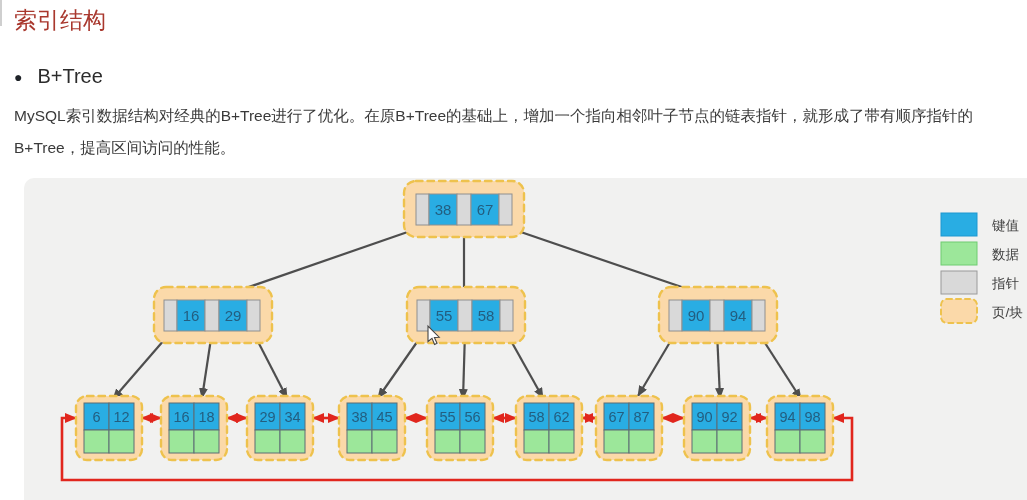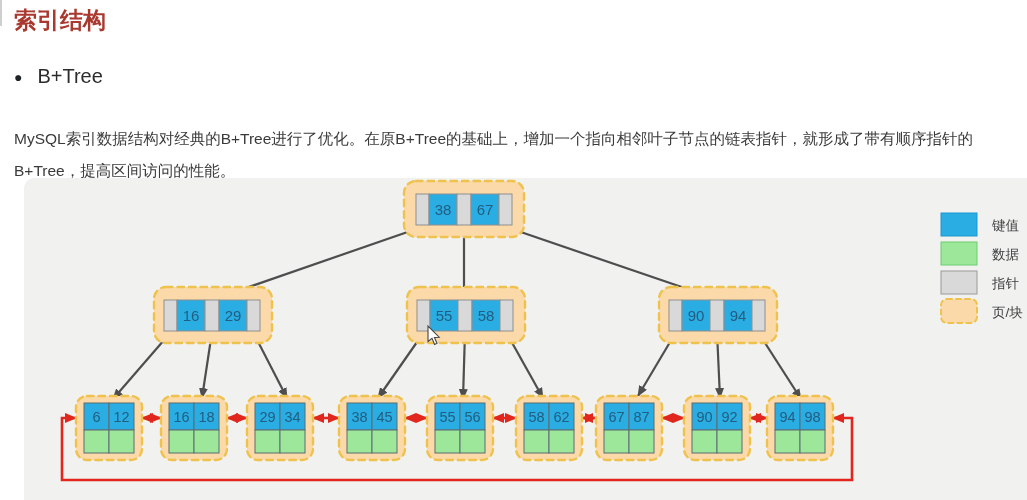--- a/index.html
+++ b/index.html
@@ -1,24 +1,24 @@
 <!DOCTYPE html>
 <html style="--key_cell: #29ade3; --data_cell: #9ce79a; --pointer_cell: #d9d9d9; --page_fill: #fbd9a9; --page_border: #eec24d; --link_arrow: #e1261d; --tree_arrow: #4e4e4e; --title: #a9382e;"><head>
 <meta charset="utf-8">
 <style>
   html,body{margin:0;padding:0;background:#fff;}
   .screen{position:relative;width:1027px;height:500px;background:#fff;overflow:hidden;
           font-family:"Liberation Sans",sans-serif;}
   .left-edge-accent{position:absolute;left:0;top:0;width:2px;height:26px;background:#cfcfcf;}
   .content{padding:6px 20px 0 14px;}
-  .page-title{font-size:23px;font-weight:bold;color:var(--title,#a9382e);margin:0;line-height:28px;}
+  .page-title{font-size:23px;font-weight:normal;color:var(--title,#a9382e);margin:0;line-height:28px;}
   .section-row{margin-top:31px;display:flex;align-items:center;gap:15px;}
   .bullet{font-size:14px;color:#1f2328;line-height:1;}
   .section-label{font-size:20px;color:#2b2b2b;text-align:center;}
-  .para{margin-top:35px;width:970px;font-size:15.5px;line-height:32px;color:#3a3a3a;}
+  .para{margin-top:12px;width:970px;font-size:15.5px;line-height:32px;color:#3a3a3a;}
   .panel{position:absolute;left:24px;top:178px;width:1007px;height:322px;
          background:#f1f1f0;border-radius:10px 0 0 0;}
   svg{display:block;}
   .page-box{fill:var(--page_fill,#fbd9a9);stroke:var(--page_border,#eec24d);
             stroke-width:2.4;stroke-dasharray:6.5 5;stroke-linecap:round;}
   .ptr-cell{fill:var(--pointer_cell,#d9d9d9);stroke:#8f8f8f;stroke-width:1;}
   .key-cell-i{fill:var(--key_cell,#29ade3);stroke:#8f8f8f;stroke-width:1;}
   .key-cell-l{fill:var(--key_cell,#29ade3);stroke:#5c6d75;stroke-width:1;}
   .data-cell{fill:var(--data_cell,#9ce79a);stroke:#5c6d75;stroke-width:1;}
   .node-key{font-family:"Liberation Sans",sans-serif;font-size:15px;fill:#235e80;text-anchor:middle;}

